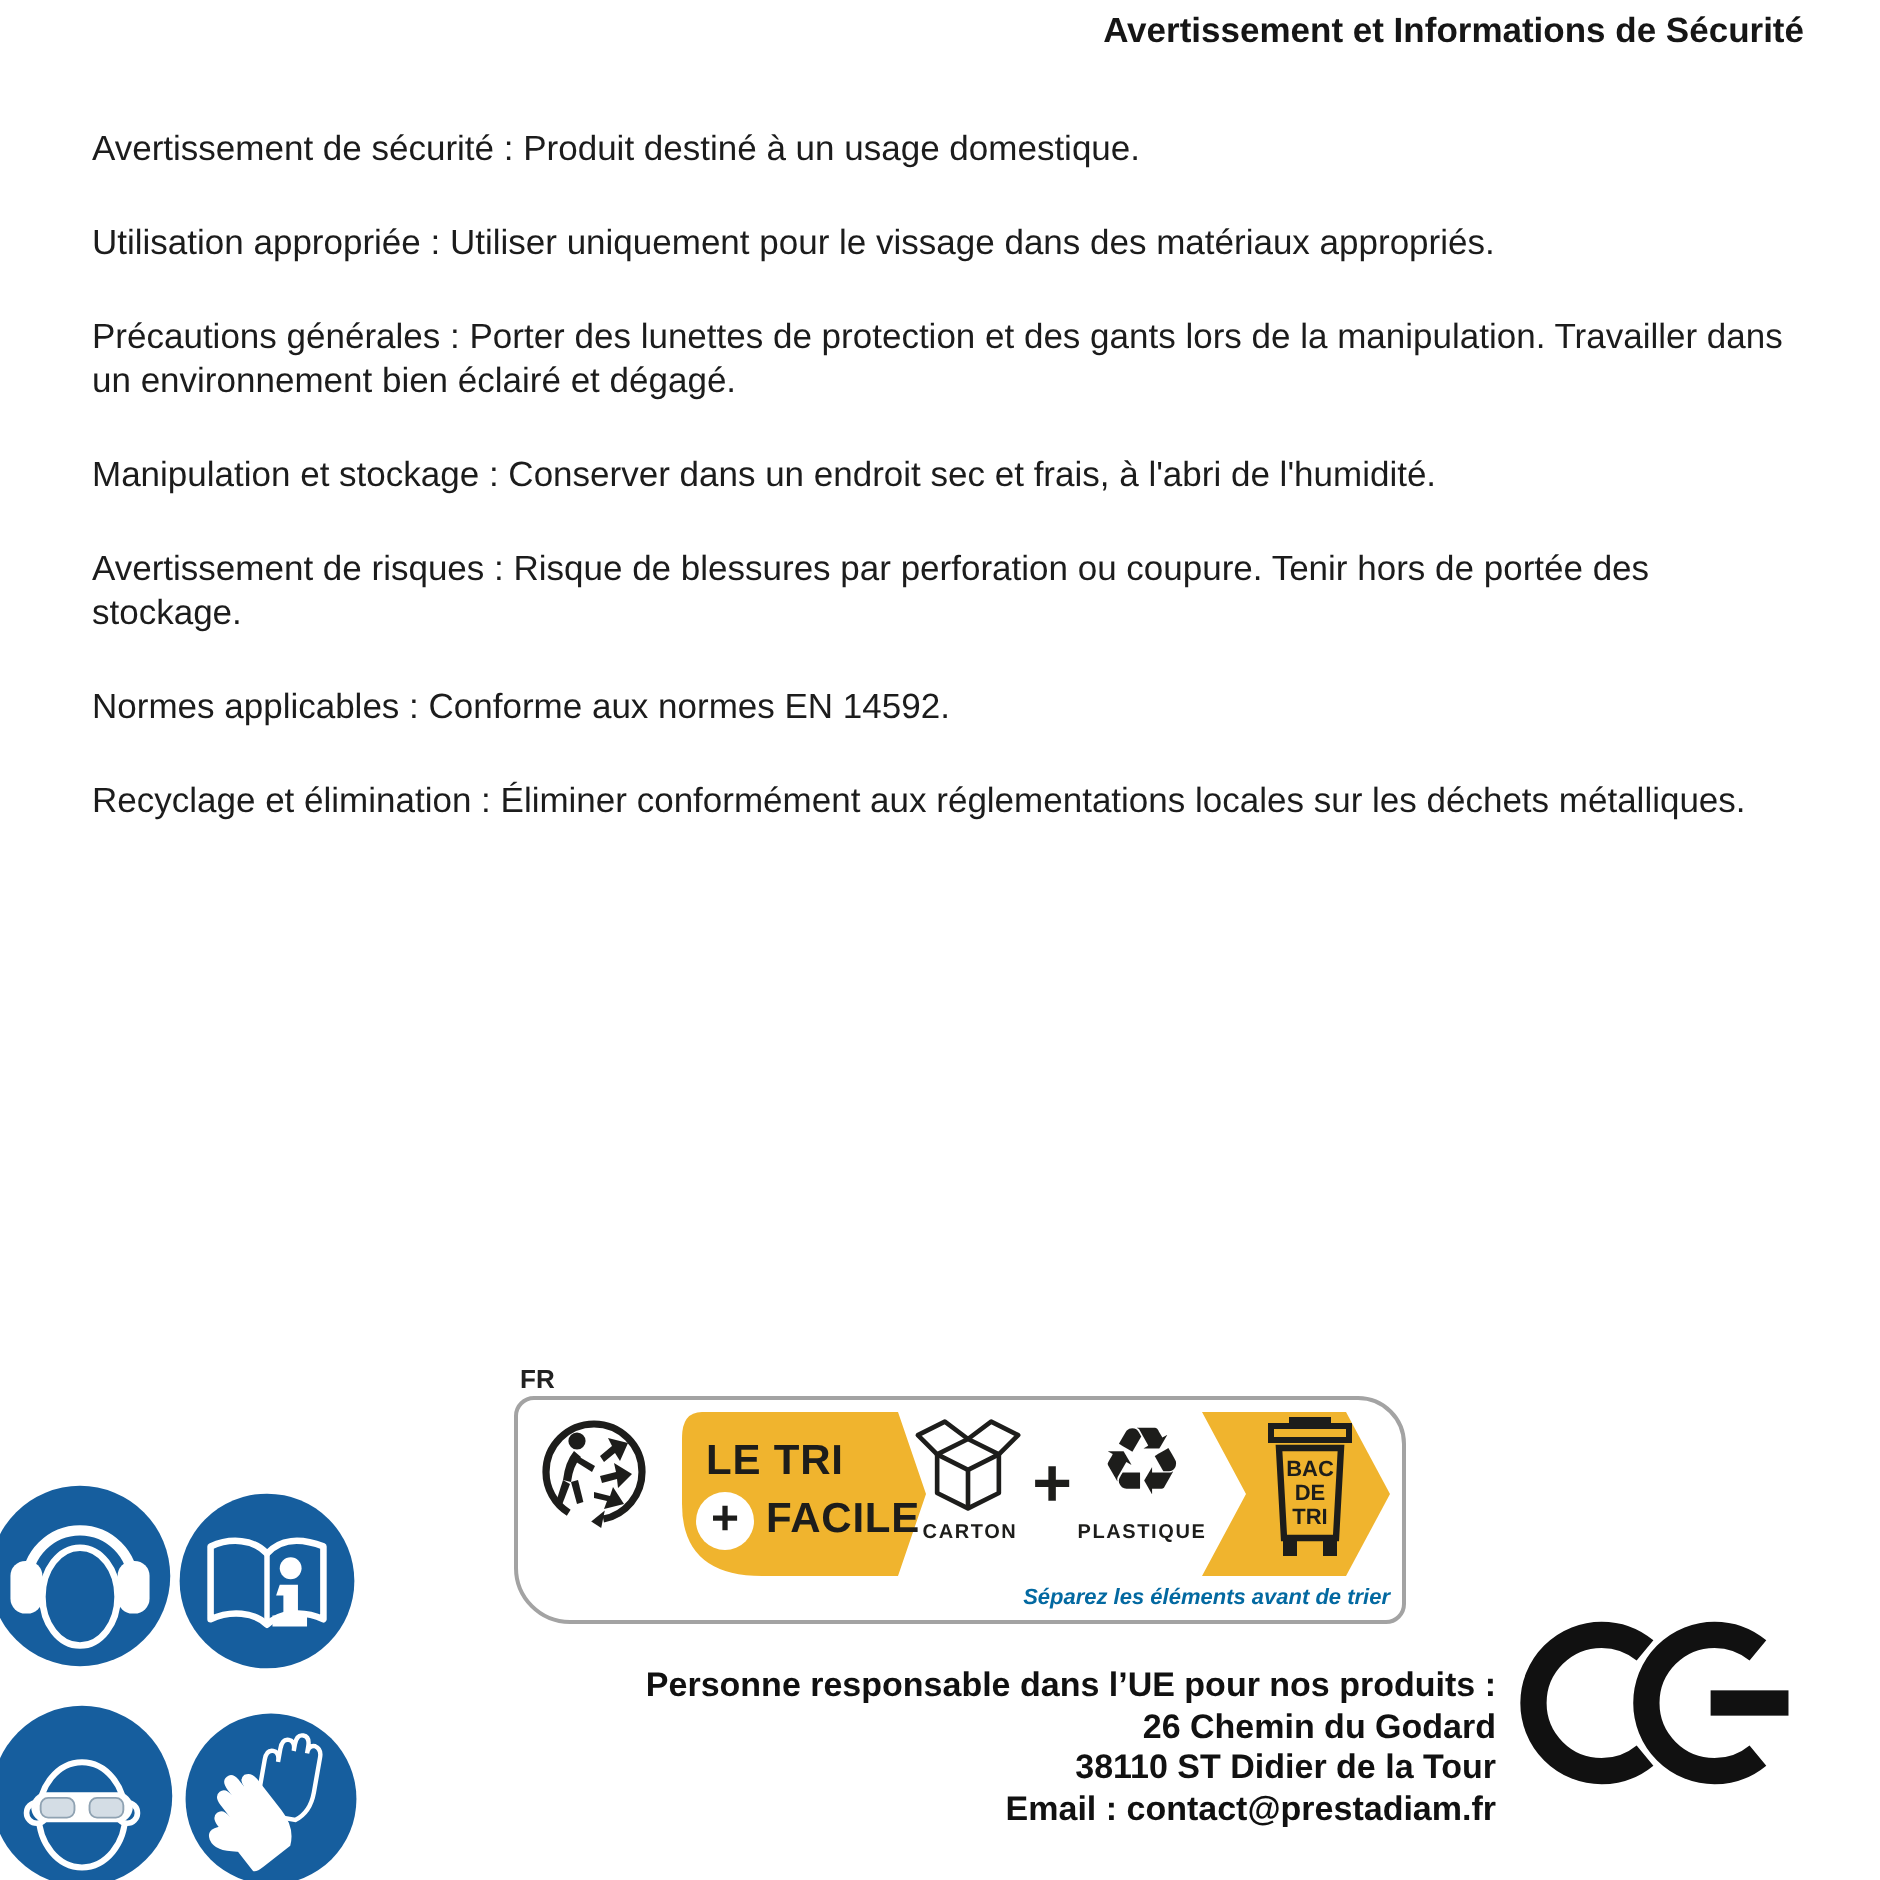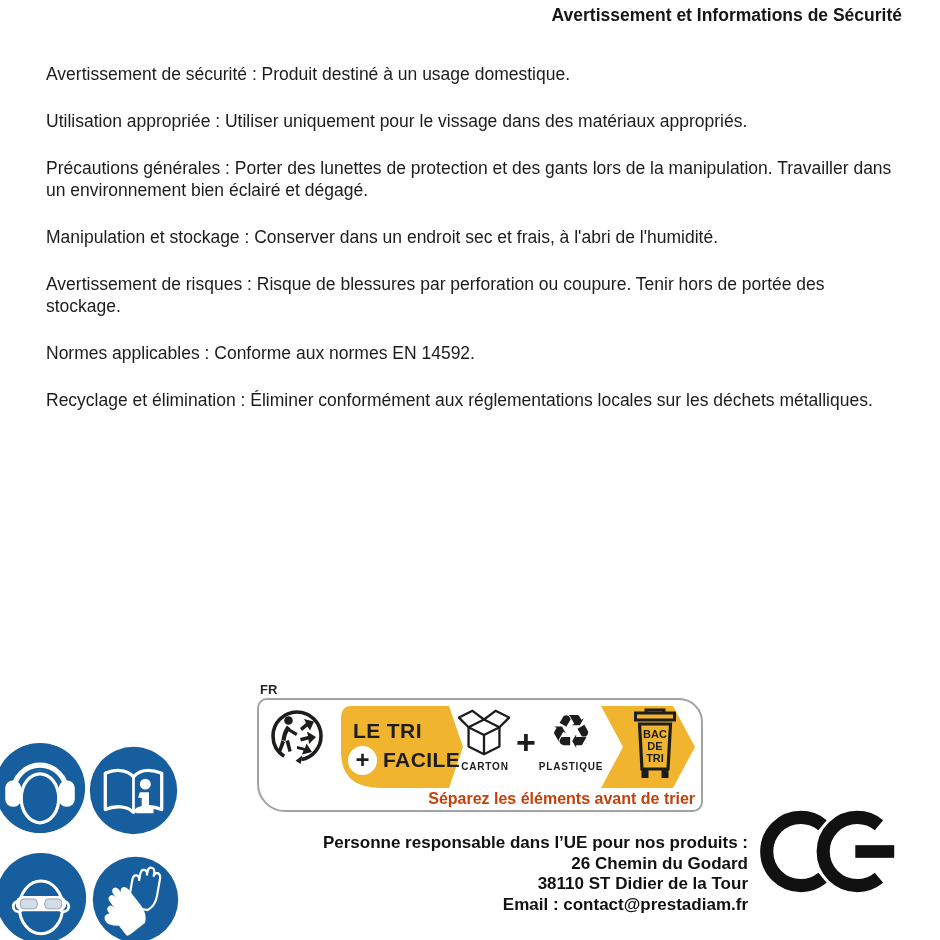--- a/index.html
+++ b/index.html
@@ -22,22 +22,22 @@
          border:2px solid #a3a3a3;border-radius:10px 24px 10px 28px;background:#fff;}
   .frame .abs{position:absolute;}
   .pill-txt{font-weight:800;font-size:21px;line-height:21px;color:#1d1d1b;letter-spacing:.4px;}
   .plus-circle{position:absolute;left:89px;top:46px;width:29px;height:29px;border-radius:50%;
                background:#fff;color:#1d1d1b;font-weight:800;font-size:24px;line-height:28px;text-align:center;}
   .mat-label{position:absolute;font-size:10px;font-weight:bold;color:#1d1d1b;letter-spacing:.8px;text-align:center;}
   .join-plus{position:absolute;left:252px;top:22px;width:30px;text-align:center;
              font-size:34px;font-weight:700;line-height:40px;color:#1d1d1b;}
   .recycle{position:absolute;left:284px;top:4px;width:56px;text-align:center;
            font-family:"DejaVu Sans",sans-serif;font-size:47px;line-height:56px;color:#1d1d1b;}
-  .instruction{position:absolute;right:6px;top:89px;font-weight:600;
-               font-size:16px;line-height:20px;color:#c2410c;}
+  .instruction{position:absolute;right:6px;top:89px;font-style:italic;font-weight:600;
+               font-size:11px;line-height:20px;color:#0369a1;}
   
   .address{position:absolute;left:188px;top:833px;width:560px;text-align:right;
            font-weight:bold;font-size:17px;line-height:20.5px;color:#111;}
   
   .ce{position:absolute;left:757px;top:803px;}
 </style>
 </head>
 <body>
 
 <div class="doc">

